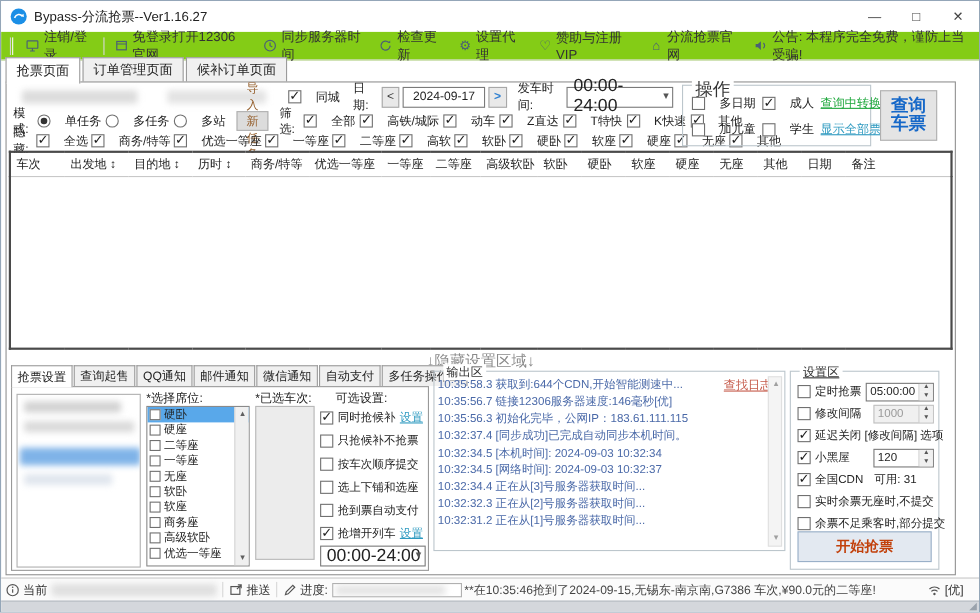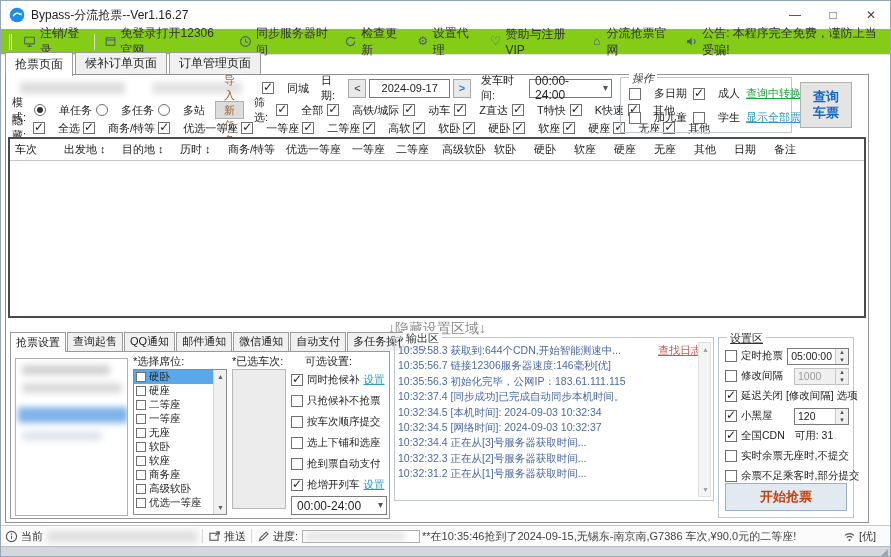--- a/index.html
+++ b/index.html
@@ -37,33 +37,33 @@
 
   .cb{position:relative;display:inline-block;width:12px;height:12px;border:1px solid #707070;background:#fff;flex:none;}
   .cb.on::after{content:"✓";position:absolute;left:0px;top:-3px;font-size:12px;font-weight:bold;color:#1c1c1c;}
   .citem{display:inline-flex;align-items:center;gap:13px;white-space:nowrap;}
   .rd{position:relative;display:inline-block;width:12px;height:12px;border:1px solid #707070;border-radius:50%;background:#fff;flex:none;}
   .rd.on::after{content:"";position:absolute;left:2px;top:2px;width:6px;height:6px;border-radius:50%;background:#333;}
 
   .navbtn{width:19px;height:19px;border:1px solid #a8a8a8;background:#e9e9e9;font-size:11px;display:inline-flex;align-items:center;justify-content:center;color:#333;}
   .navbtn.next{color:#2d7fd0;font-weight:bold;}
   .datefield{width:86px;height:19px;border:1px solid #7a7a7a;background:#fff;font-size:11px;display:inline-flex;align-items:center;justify-content:center;}
-  .selectbox{height:19px;border:1px solid #7a7a7a;background:#fff;font-size:12px;display:inline-flex;align-items:center;padding:0 16px 0 5px;position:relative;}
+  .selectbox{height:19px;border:1px solid #7a7a7a;background:#fff;font-size:16px;display:inline-flex;align-items:center;padding:0 16px 0 5px;position:relative;}
   .selectbox::after{content:"▾";position:absolute;right:3px;top:2px;color:#555;font-size:10px;}
   .impbtn{height:18px;border:1px solid #b0b0b0;background:#dcdcdc;color:#96612f;font-size:11px;padding:0 8px;display:inline-flex;align-items:center;}
 
   .opsbox{position:absolute;left:614px;top:2px;width:172px;height:56px;border:1px solid #bcc6cc;}
-  .opsbox .legend{position:absolute;top:-7px;left:8px;background:#fff;padding:0 3px;font-size:11px;color:#333;font-style:italic;}
+  .opsbox .legend{position:absolute;top:-7px;left:8px;background:#fff;padding:0 3px;font-size:16px;color:#333;}
   .opsrow{position:absolute;left:8px;display:flex;align-items:center;gap:6px;font-size:11px;color:#222;}
   .lnk{text-decoration:underline;white-space:nowrap;}
   .lnk.green{color:#1ea83c;}
   .lnk.teal{color:#2e9ac0;}
   .lnk.red{color:#c55a4a;margin-top:12px;}
 
-  .searchbtn{position:absolute;left:794px;top:7px;width:52px;height:46px;border:1px solid #b0b0b0;background:#e4e4e4;color:#1668c8;font-weight:bold;font-size:13px;display:flex;flex-direction:column;align-items:center;justify-content:center;line-height:16px;}
+  .searchbtn{position:absolute;left:794px;top:7px;width:52px;height:46px;border:1px solid #b0b0b0;background:#e4e4e4;color:#1668c8;font-weight:bold;font-size:16px;display:flex;flex-direction:column;align-items:center;justify-content:center;line-height:16px;}
 
   .ttable{position:absolute;left:2px;top:62px;width:858px;border-collapse:collapse;table-layout:fixed;border:2px solid #4a4a4a;}
   .ttable th{font-size:11px;font-weight:normal;color:#222;text-align:left;padding:3px 0 3px 5px;white-space:nowrap;overflow:hidden;border-bottom:1px solid #c8c8c8;background:#fff;}
   .ttable td{height:156px;background:#fff;}
 
   .divlabel{position:absolute;left:0;top:245px;width:100%;text-align:center;font-size:14px;color:#8a8a8a;}
 
   
   .blpanel{position:absolute;left:4px;top:258px;width:380px;height:187px;}
   .bltabs{display:flex;align-items:flex-end;height:18px;}
@@ -192,22 +192,22 @@
             <path d="M1.8 4.6v2.8h1.9L6.2 9.6V2.4L3.7 4.6z" fill="#4a6075"></path>
             <path d="M8.3 3.8a3.2 3.2 0 0 1 0 4.4" fill="none" stroke="#4a6075"></path>
           </svg>
         </span>
       <span>公告: 本程序完全免费，谨防上当受骗!</span>
     </span>
   </div>
 
   <div class="maintabs">
     <span class="mtab active">抢票页面</span>
+    <span class="mtab">订单管理页面</span>
     <span class="mtab">候补订单页面</span>
-    <span class="mtab">订单管理页面</span>
   </div>
 
   <div class="page">
 
     <div class="qrow r1">
       <span style="position:relative;width:242px;height:20px;flex:none;">
         <span class="blurbar" style="position:absolute;left:8px;top:4px;width:105px;height:12px;background:#dcdcdc;"></span>
         <span class="blurbar" style="position:absolute;left:140px;top:4px;width:90px;height:12px;background:#e3e3e3;"></span>
       </span>
       <span class="citem" style="margin-left:8px;">

